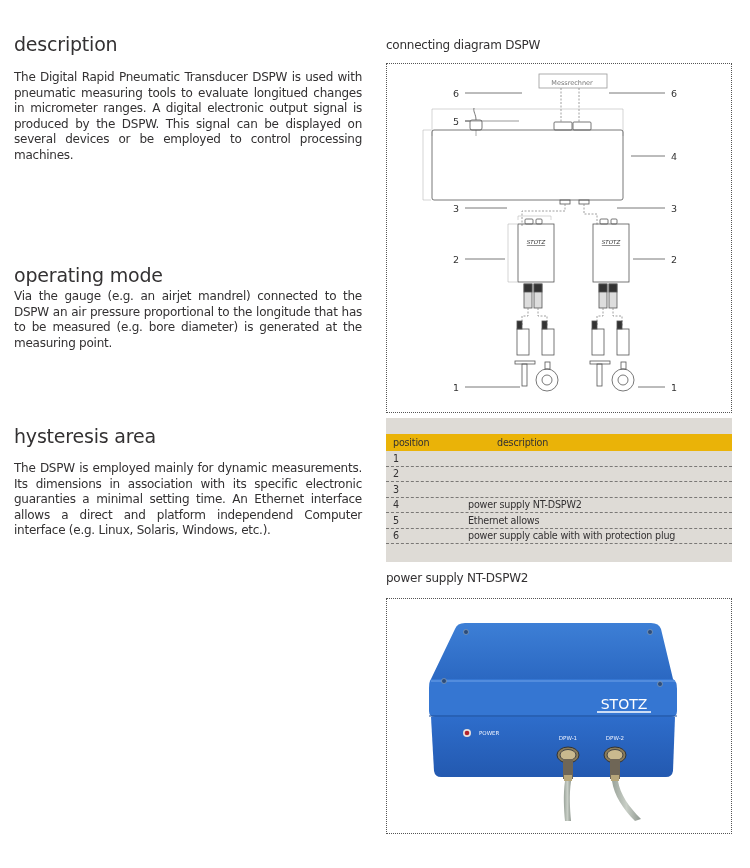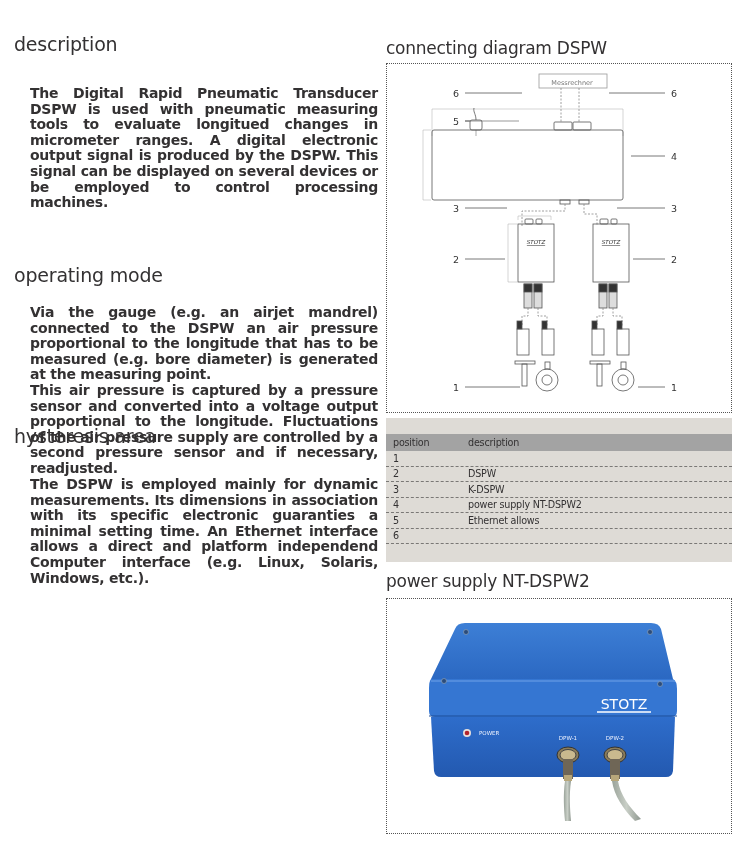--- a/index.html
+++ b/index.html
@@ -1,60 +1,59 @@
 <!DOCTYPE html>
 <html><head>
 <meta charset="utf-8">
 <style>
   html, body { margin: 0; padding: 0; background: #ffffff; }
   body { width: 750px; height: 868px; position: relative; overflow: hidden;
          font-family: "DejaVu Sans", "Liberation Sans", sans-serif; color: #333132; }
   .left { position: absolute; left: 14px; top: 30px; width: 348px; }
   h2 { font-weight: normal; font-size: 19px; margin: 0; color: #333132; letter-spacing: -0.2px; line-height: 28px; }
-  .para { font-size: 14px; line-height: 15.6px; text-align: justify; margin: 16px; letter-spacing: -0.25px; font-weight: bold; }
+  .para { font-size: 12px; line-height: 15.6px; text-align: justify; margin: 0; letter-spacing: -0.25px; }
   .para p { margin: 0; }
   .gap { height: 15.6px; }
   #desc-h { position: absolute; top: 0; left: 0; }
   #desc-p { position: absolute; top: 40px; left: 0; width: 348px; }
   #op-h { position: absolute; top: 220px; left: 0; margin-top: 11px; }
   #op-p { position: absolute; top: 259px; left: 0; width: 348px; }
   #app-h { position: absolute; top: 392px; left: 0; }
   #app-p { position: absolute; top: 431px; left: 0; width: 348px; }
 
   .right { position: absolute; left: 386px; top: 0; width: 350px; }
-  .cap { position: absolute; left: 0; font-size: 17px; letter-spacing: -0.25px; color: #333132; }
+  .cap { position: absolute; left: 0; font-size: 12px; letter-spacing: -0.25px; color: #333132; }
   #cap-diagram { top: 38px; }
   #cap-power { top: 571px; }
   .dotbox { position: absolute; left: 0; width: 346px; border: 1px dotted #555; box-sizing: border-box; }
   #diagram-box { top: 63px; height: 350px; }
   #photo-box { top: 598px; height: 236px; }
 
   .table { position: absolute; left: 0; top: 418px; width: 346px; background: #dedbd6; font-size: 9.6px; letter-spacing: -0.2px; color: #333132; }
   .table .band { height: 16px; }
-  .table .hdr { background: #a3a3a3; height: 17px; display: flex; align-items: center; }
+  .table .hdr { background: #eab308; height: 17px; display: flex; align-items: center; gap: 29px; }
   .table .row { height: 15.5px; display: flex; align-items: center; border-bottom: 1px dashed #7a7876; box-sizing: border-box; }
   .table .c1 { width: 82px; padding-left: 7px; box-sizing: border-box; }
   .table .c2 { flex: 1; }
   .table .foot { height: 18px; }
   svg text { font-family: "DejaVu Sans", sans-serif; }
 </style>
 </head>
 <body>
 
 <div class="left">
   <h2 id="desc-h">description</h2>
   <div id="desc-p" class="para">
     <p>The Digital Rapid Pneumatic Transducer DSPW is used with pneumatic measuring tools to evaluate longitued changes in micrometer ranges.  A digital electronic output signal is produced by the DSPW. This signal can be displayed on several devices or be employed to control processing machines.</p>
     <div class="gap"></div>
   </div>
 
   <h2 id="op-h">operating mode</h2>
   <div id="op-p" class="para">
     <p>Via the gauge (e.g. an airjet mandrel) connected to the DSPW an air pressure proportional to the longitude that has to be measured (e.g. bore diameter) is generated at the measuring point.</p>
-    <p>This air pressure is captured by a pressure sensor and converted into a voltage output proportional to the longitude.  Fluctuations of the air pressure supply are controlled by a second pressure sensor and if necessary, readjusted.</p>
   </div>
 
   <h2 id="app-h">hysteresis area</h2>
   <div id="app-p" class="para">
     <p>The DSPW is employed mainly for dynamic measurements.  Its dimensions in association with its specific electronic guaranties a minimal setting time. An Ethernet interface allows a direct  and platform independend Computer interface (e.g. Linux, Solaris, Windows, etc.).</p>
   </div>
 </div>
 
 <div class="right">
   <div id="cap-diagram" class="cap">connecting diagram DSPW</div>
@@ -165,36 +164,35 @@
     <div class="band"></div>
     <div class="hdr">
       <span class="c1">position</span>
       <span class="c2">description</span>
     </div>
     <div class="row">
       <span class="c1">1</span>
     </div>
     <div class="row">
       <span class="c1">2</span>
-      <span class="c2">DSPW</span>
     </div>
     <div class="row">
       <span class="c1">3</span>
-      <span class="c2">K-DSPW</span>
     </div>
     <div class="row">
       <span class="c1">4</span>
       <span class="c2">power supply NT-DSPW2</span>
     </div>
     <div class="row">
       <span class="c1">5</span>
       <span class="c2">Ethernet allows</span>
     </div>
     <div class="row">
       <span class="c1">6</span>
+      <span class="c2">power supply cable with with protection plug</span>
     </div>
     <div class="foot"></div>
   </div>
 
   <div id="cap-power" class="cap">power supply NT-DSPW2</div>
 
   <div id="photo-box" class="dotbox">
     <svg width="344" height="234" viewBox="0 0 344 234">
       <defs>
         <linearGradient id="lid" x1="0" y1="0" x2="0" y2="1">

